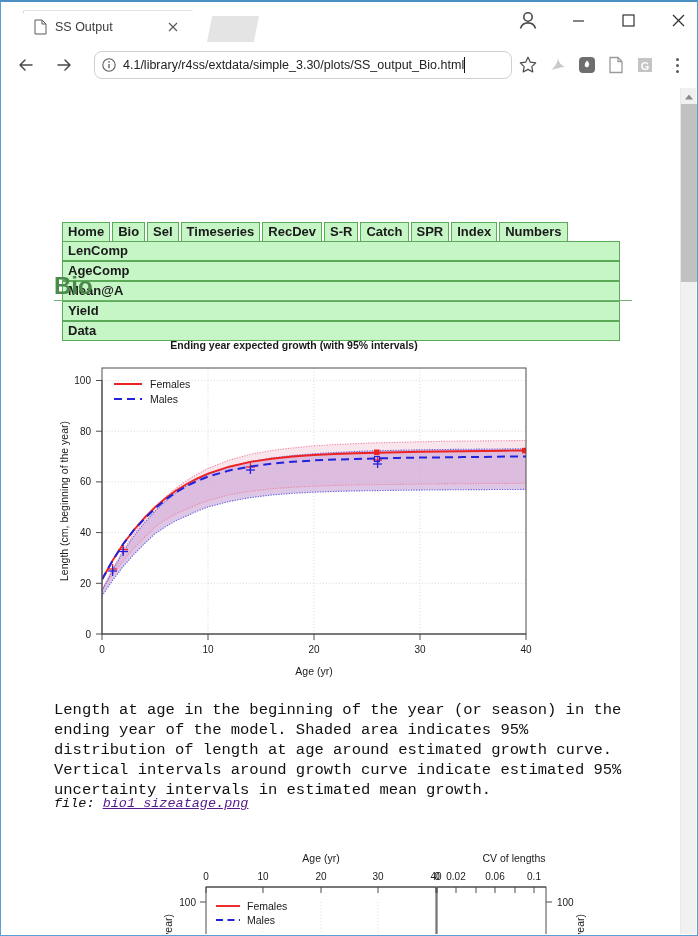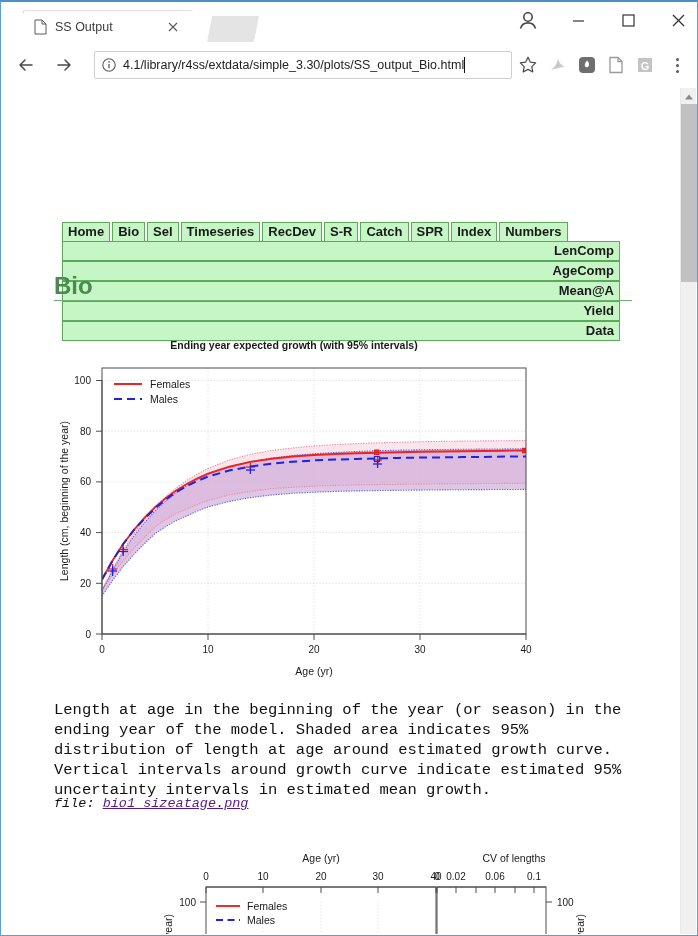--- a/index.html
+++ b/index.html
@@ -70,21 +70,21 @@
   #toolbar {
     position:absolute; left:0; top:40px; right:0; height:46px;
     background:#ffffff;
     display:flex; align-items:center;
   }
   .navbtn { width:30px; height:30px; margin-left:8px; cursor:pointer;
             display:flex; align-items:center; justify-content:center; }
   #btn-back { margin-left:10px; }
   #omnibox {
     position:absolute; left:93px; top:9px; width:418px; height:28px;
-    border:1px solid #cfcfcf; border-radius:2px;
+    border:1px solid #cfcfcf; border-radius:8px;
     background:#ffffff; display:flex; align-items:center;
     padding:0 4px 0 6px;
   }
   #omni-info { width:16px; height:16px; flex:0 0 16px; }
   #omni-url {
     font-size:12.5px; color:#222; margin-left:6px; white-space:nowrap;
     overflow:hidden; font-family:"Liberation Sans", sans-serif;
   }
   #omni-caret {
     width:1px; height:16px; background:#111; margin-left:0px;
@@ -117,21 +117,21 @@
     position:absolute; right:1px; top:86px; width:16px; bottom:1px;
     background:#f0f0f0; border-left:1px solid #e8e8e8;
   }
   #sb-up { position:absolute; top:2px; left:0; width:16px; height:14px;
            display:flex; align-items:center; justify-content:center; cursor:pointer;}
   #sb-thumb { position:absolute; top:16px; left:0; width:16px; height:178px;
               background:#c1c1c1; cursor:pointer;}
 
   
   #navbar { position:absolute; left:60px; top:134px; width:560px; }
-  .navrow { display:flex; flex-wrap:nowrap;text-align:right; }
+  .navrow { display:flex; flex-wrap:nowrap; }
   .navrow + .navrow { margin-top:-1px;flex-direction:column; }
   .navlink {
     display:inline-block;
     background:#c6f5c6;
     border:1px solid #5aaa5a;
     color:#1a1a1a;
     font-size:13px;
     font-weight:bold;
     font-family:"Liberation Sans", sans-serif;
     padding:1px 5px 2px 5px;

